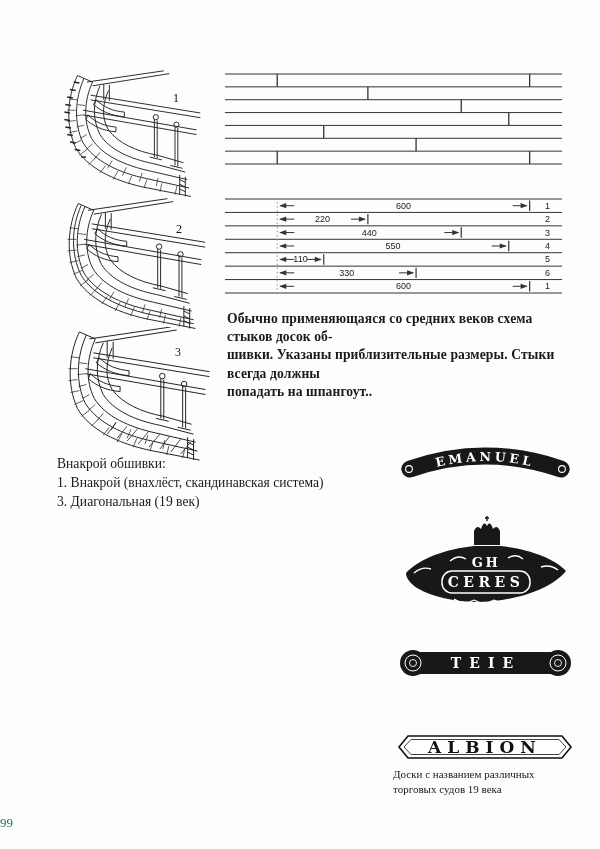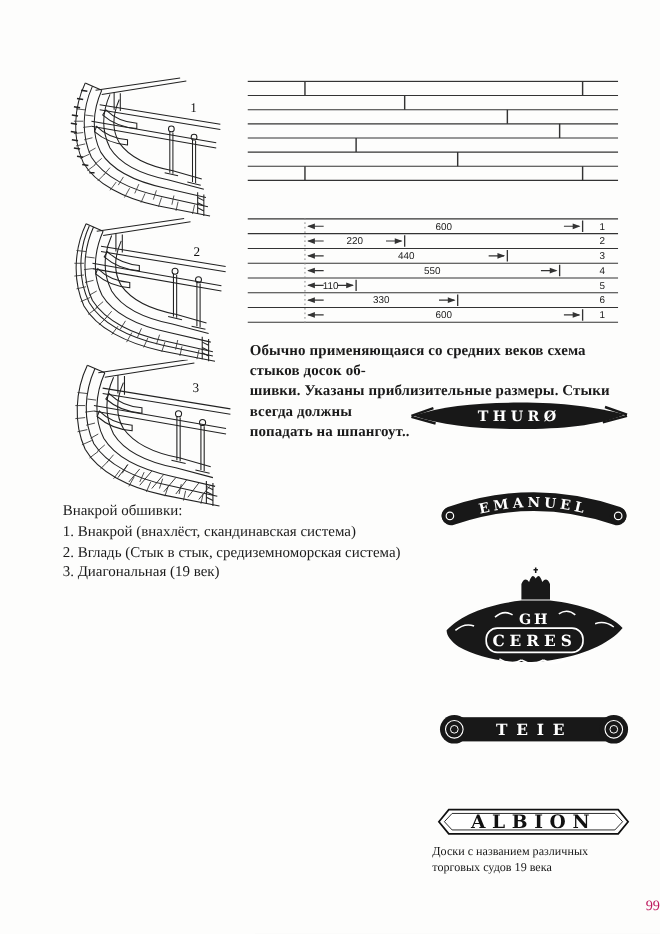--- a/index.html
+++ b/index.html
@@ -15,21 +15,21 @@
   }
   .para{
     font-size:13.6px;line-height:1.34;white-space:pre-line;
     text-align:left;letter-spacing:.1px;
   }
   .variants{font-size:13.6px;line-height:1.38;}
   .variants div{white-space:nowrap;}
   .caption{font-size:11px;line-height:1.35;white-space:pre-line;}
   .pageno{
     position:absolute;top:815px;left:0;width:100%;
-    text-align:right;font-size:13px;color:#be185d;
+    text-align:left;font-size:13px;color:#0f766e;
   }
   svg{display:block;}
   .board-text{
     font-family:"DejaVu Serif", serif;font-weight:bold;fill:#ffffff;
   }
   .diagram-num{
     font-family:"Liberation Sans", sans-serif;font-size:9px;fill:#222;
   }
 </style>
 </head>
@@ -316,31 +316,23 @@
       </svg>
   </div>
 
   <div class="abs para" style="left:227px;top:310px;width:350px;font-weight:bold;">Обычно применяющаяся со средних веков схема стыков досок об-
 шивки. Указаны приблизительные размеры. Стыки всегда должны
 попадать на шпангоут..</div>
 
   <div class="abs variants" style="left:57px;top:455px;width:330px;">
     <div>Внакрой обшивки:</div>
     <div>1. Внакрой (внахлёст, скандинавская система)</div>
-    <div>2. Вгладь (Стык в стык, средиземноморская система)</div>
     <div>3. Диагональная (19 век)</div>
   </div>
 
-  <div class="abs" style="left:372px;top:362px;">
-    <svg width="200" height="34" viewBox="0 0 200 34">
-      <path d="M4,16 C30,7 62,4 100,4 C140,4 170,8 196,15 C170,25 140,28 100,28 C62,28 30,25 4,16 Z" fill="#181818"></path>
-      <path d="M2,16 L22,9 M2,17 L24,23 M198,15 L178,8 M198,16 L176,22" stroke="#181818" stroke-width="2.2" fill="none"></path>
-      <text class="board-text" x="100" y="20.5" font-size="13" letter-spacing="4" text-anchor="middle">THURØ</text>
-    </svg>
-  </div>
 
   <div class="abs" style="left:398px;top:434px;">
     <svg width="175" height="48" viewBox="0 0 175 48">
       <defs>
           <path id="ema-arc" d="M16,40 Q87,14 158,40"></path>
         </defs>
       <path d="M12,35 Q87,9 163,35" stroke="#181818" stroke-width="17" fill="none" stroke-linecap="round"></path>
       <circle cx="11" cy="35" r="7.5" fill="#181818"></circle>
       <circle cx="164" cy="35" r="7.5" fill="#181818"></circle>
       <circle cx="11" cy="35" r="3.4" fill="none" stroke="#fff" stroke-width="1.1"></circle>

